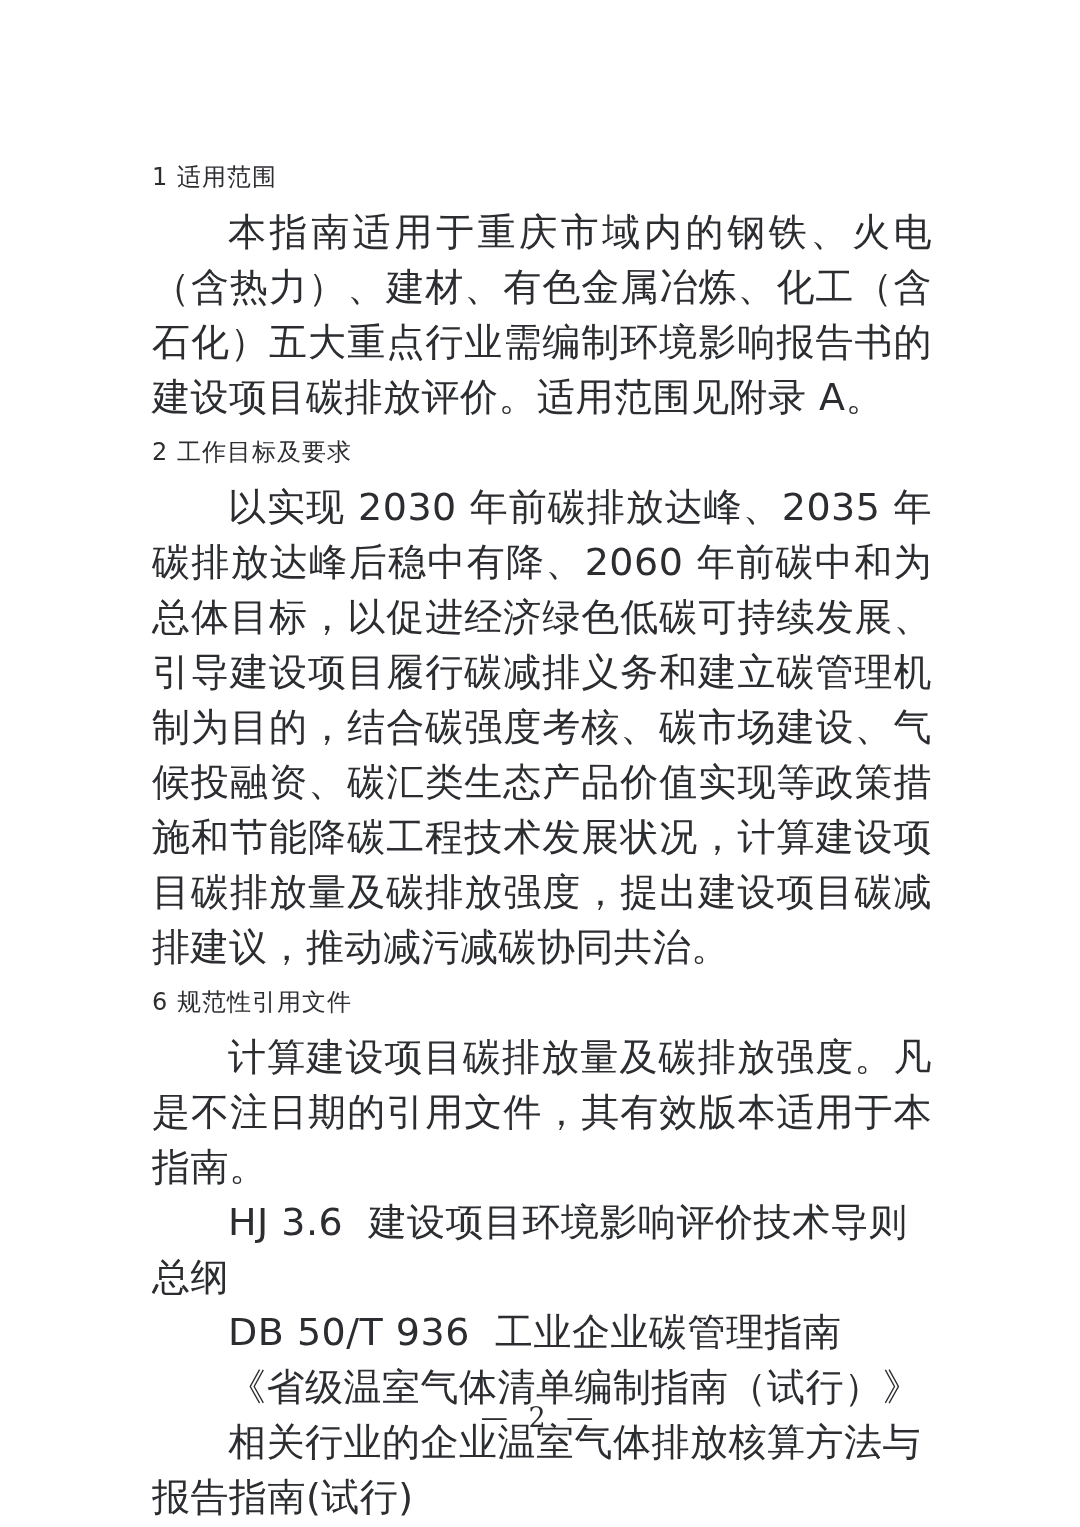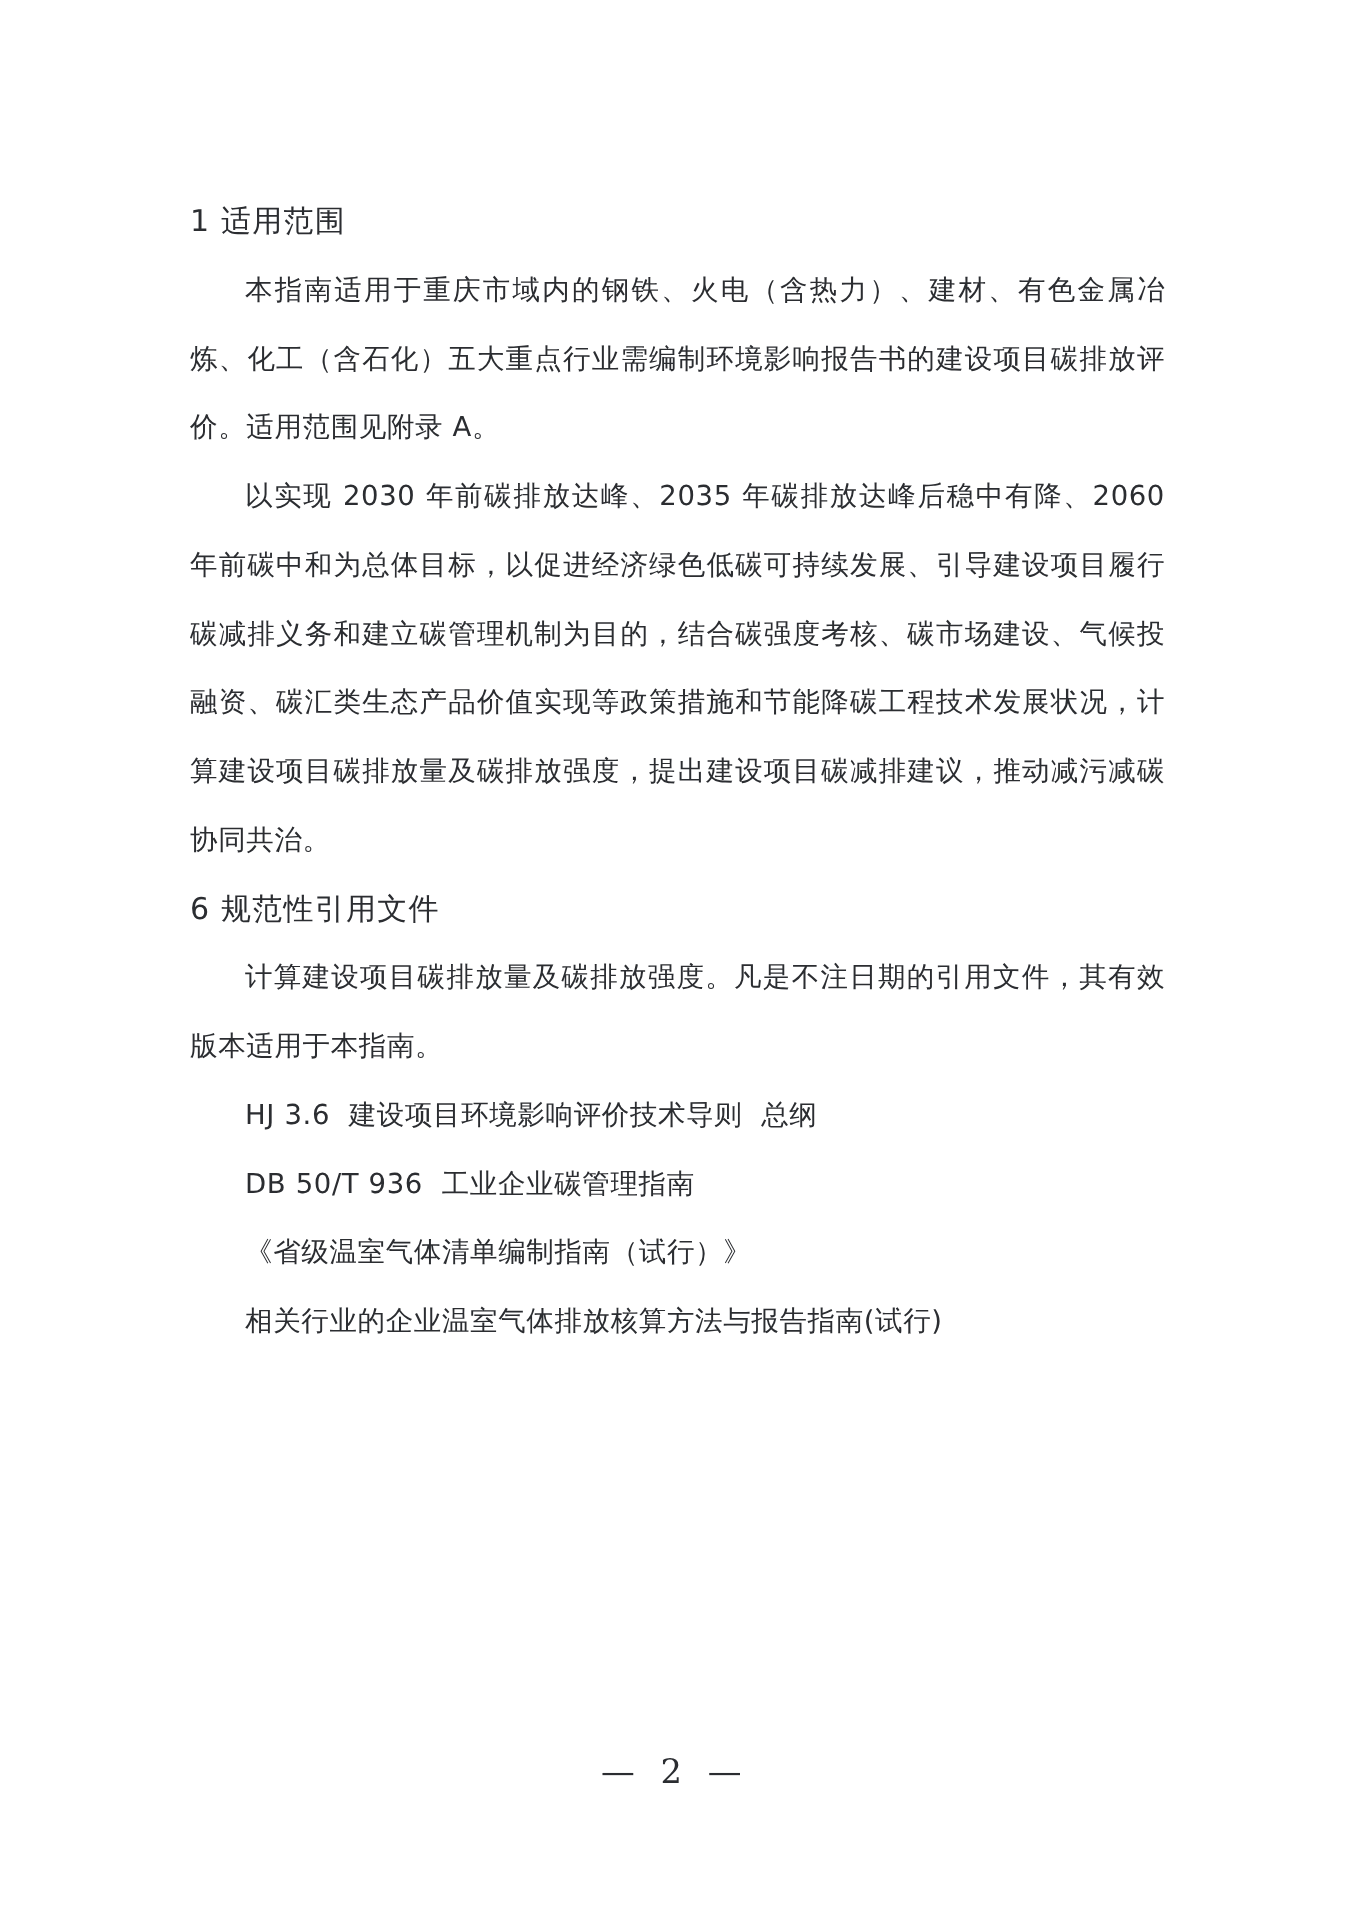--- a/index.html
+++ b/index.html
@@ -24,21 +24,21 @@
   }
   .heading {
     font-size: 24px;
     line-height: 55px;
     font-weight: 500;
     margin: 0;
     letter-spacing: 1px;
     text-align: left;
   }
   .para {
-    font-size: 22px;
+    font-size: 38px;
     line-height: 55px;
     margin: 0;
     letter-spacing: 0.5px;
   }
   .indent {
     text-indent: 2em;
   }
   .justify {
     text-align: justify;
     text-justify: inter-ideograph;
@@ -63,20 +63,21 @@
 </style>
 </head>
 <body>
 
 <div class="page">
   <main class="content">
 
     <h2 class="heading">1 适用范围</h2>
     <p class="para indent justify">本指南适用于重庆市域内的钢铁、火电（含热力）、建材、有色金属冶炼、化工（含石化）五大重点行业需编制环境影响报告书的建设项目碳排放评价。适用范围见附录 A。</p>
 
+    <h2 class="heading">2 工作目标及要求</h2>
     <p class="para indent justify">以实现 2030 年前碳排放达峰、2035 年碳排放达峰后稳中有降、2060 年前碳中和为总体目标，以促进经济绿色低碳可持续发展、引导建设项目履行碳减排义务和建立碳管理机制为目的，结合碳强度考核、碳市场建设、气候投融资、碳汇类生态产品价值实现等政策措施和节能降碳工程技术发展状况，计算建设项目碳排放量及碳排放强度，提出建设项目碳减排建议，推动减污减碳协同共治。</p>
 
     <h2 class="heading">6 规范性引用文件</h2>
     <p class="para indent justify">计算建设项目碳排放量及碳排放强度。凡是不注日期的引用文件，其有效版本适用于本指南。</p>
 
     <p class="para ref">HJ 3.6  建设项目环境影响评价技术导则  总纲</p>
     <p class="para ref">DB 50/T 936  工业企业碳管理指南</p>
     <p class="para ref">《省级温室气体清单编制指南（试行）》</p>
     <p class="para ref">相关行业的企业温室气体排放核算方法与报告指南(试行)</p>
 

